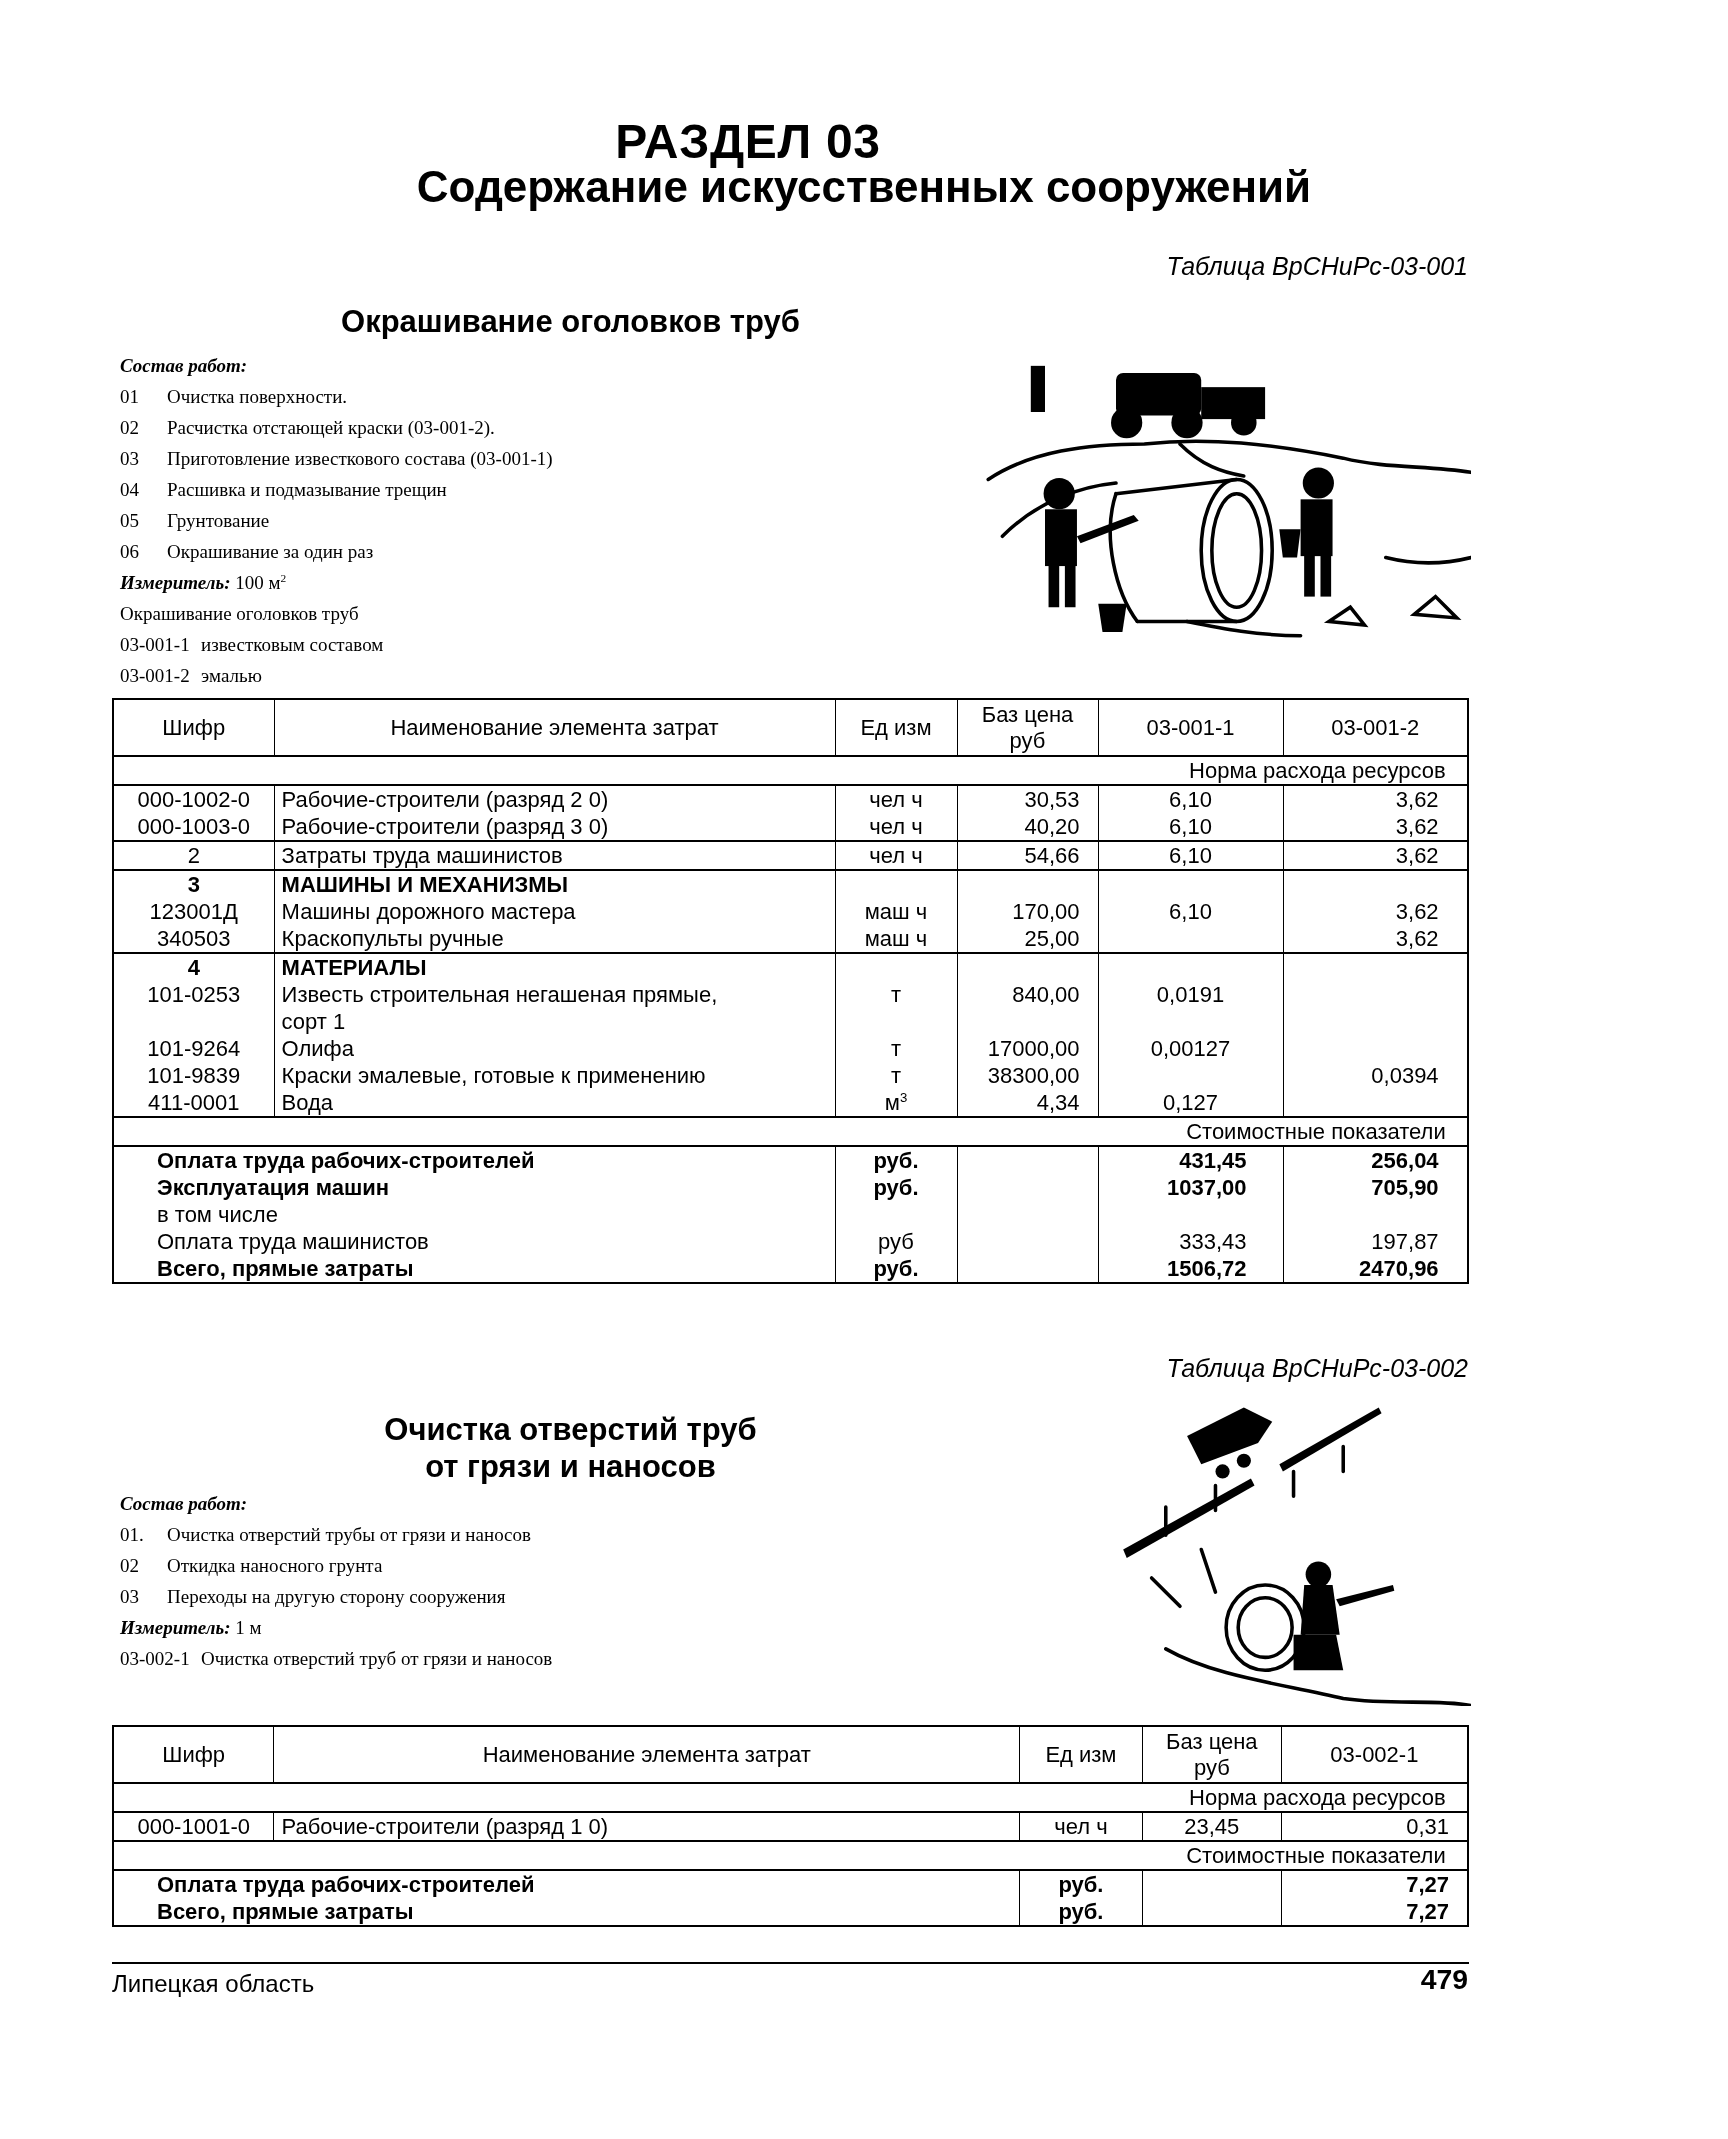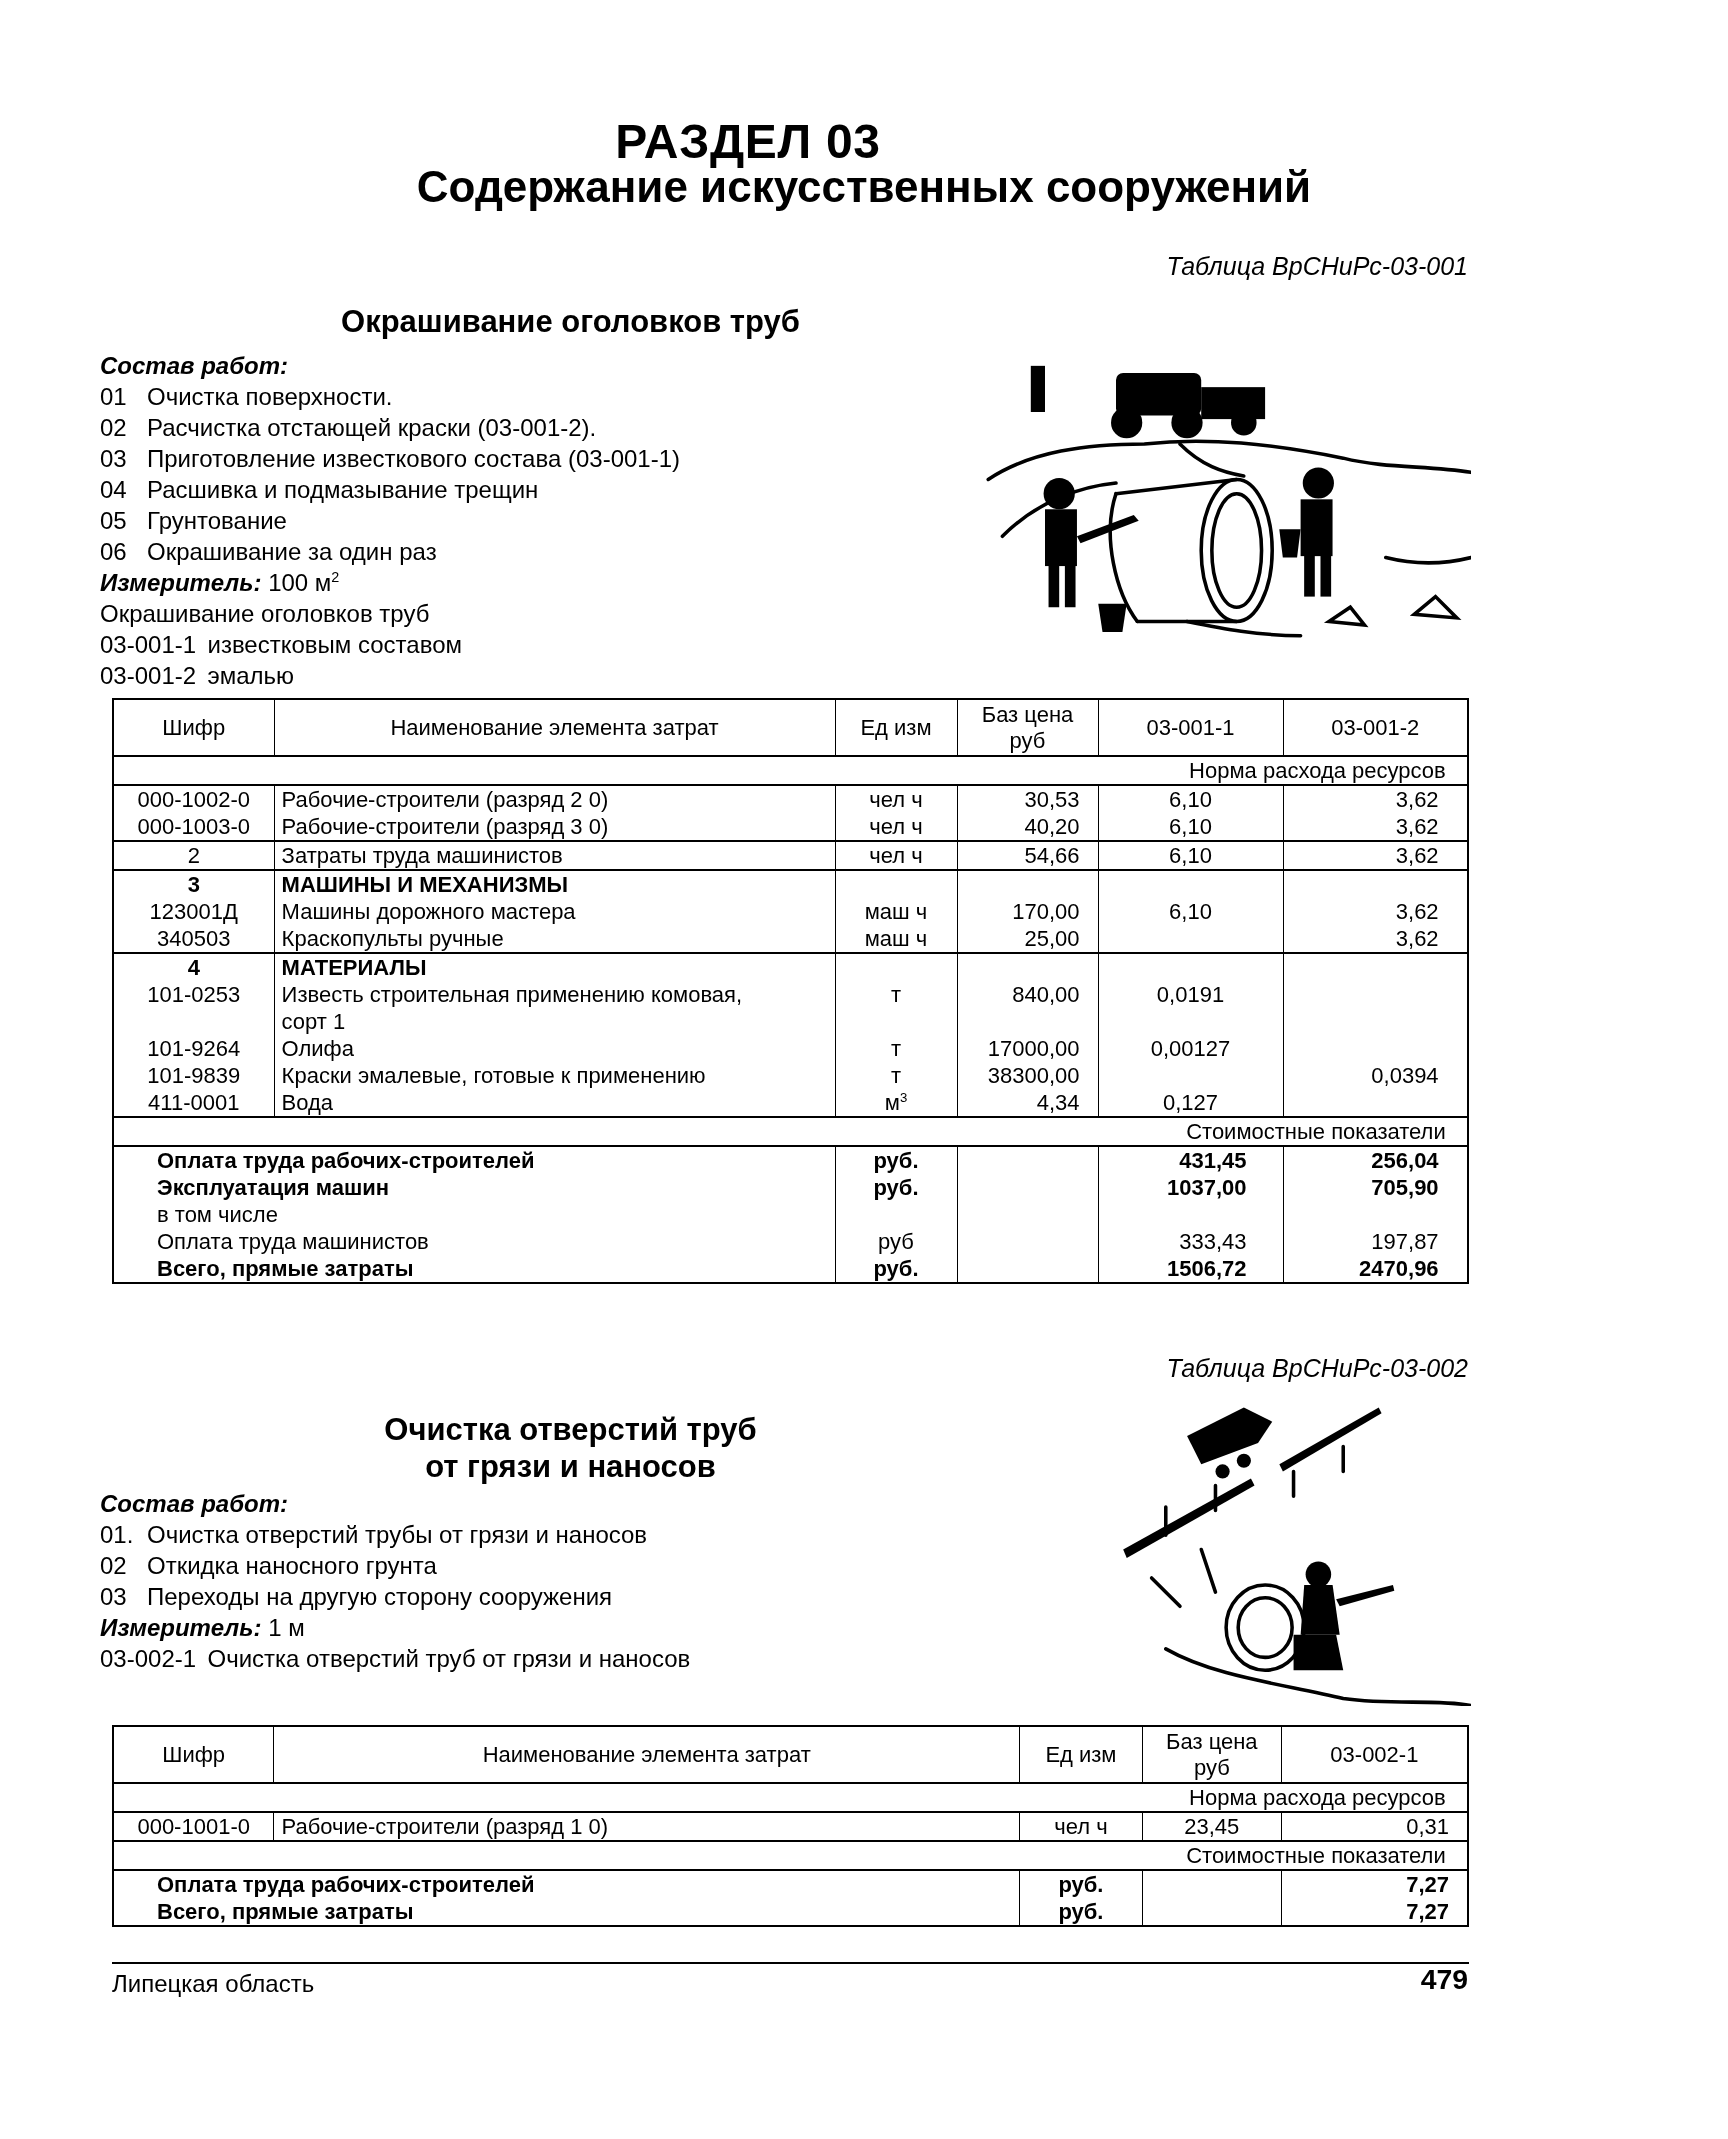--- a/index.html
+++ b/index.html
@@ -2,21 +2,21 @@
 <html style="font-size:11.4px"><head>
 <meta charset="utf-8">
 <style>
   html,body{margin:0;padding:0;background:#fff;}
   body{width:1728px;height:2140px;position:relative;font-family:"Liberation Sans",sans-serif;color:#000;overflow:hidden;}
   .abs{position:absolute;}
   .h1{left:0;width:1496px;text-align:center;font-weight:bold;font-size:48px;top:114px;letter-spacing:0.7px;}
   .h2{left:0;width:1728px;text-align:center;font-weight:bold;font-size:44px;top:162px;}
   .tabref{font-style:italic;font-size:25px;right:260px;text-align:right;}
   .sec-title{font-weight:bold;font-size:31px;text-align:center;}
-  .txt{font-size:24px;line-height:31px;left:100px;}
+  .txt{font-size:19px;line-height:31px;left:120px;font-family:Liberation Serif, serif;}
   .txt .b{font-weight:bold;font-style:italic;}
   .txt .row{white-space:nowrap;}
   sup{font-size:60%;line-height:0;}
   table.grid{position:absolute;border-collapse:collapse;font-size:22px;}
   table.grid td, table.grid th{padding:0 7.1px;line-height:27px;vertical-align:top;white-space:nowrap;}
   table.grid th{font-weight:normal;vertical-align:middle;text-align:center;line-height:25.6px;border:1.4px solid #000;}
   .outer{border:2.8px solid #000;}
   .vl{border-left:1.4px solid #000;}
   .c{text-align:center;}
   .r{text-align:right;}
@@ -166,21 +166,21 @@
       <tr style="border-top: 2.1px solid rgb(0, 0, 0);">
         <td class="c bold"><span>4</span></td>
         <td class="vl bold"><span>МАТЕРИАЛЫ</span></td>
         <td class="c vl"><span></span></td>
         <td class="r vl" style="padding-right: 18px;"><span></span></td>
         <td class="c vl"><span></span></td>
         <td class="r vl" style="padding-right: 28.4px;"><span></span></td>
       </tr>
       <tr>
         <td class="c"><span>101-0253</span></td>
-        <td class=" vl"><span>Известь строительная применению комовая,</span></td>
+        <td class=" vl"><span>Известь строительная негашеная прямые,</span></td>
         <td class="c vl"><span>т</span></td>
         <td class="r vl" style="padding-right: 18px;"><span>840,00</span></td>
         <td class="c vl"><span>0,0191</span></td>
         <td class="r vl" style="padding-right: 28.4px;"><span></span></td>
       </tr>
       <tr>
         <td class="c"><span></span></td>
         <td class=" vl"><span>сорт 1</span></td>
         <td class="c vl"><span></span></td>
         <td class="r vl" style="padding-right: 18px;"><span></span></td>

